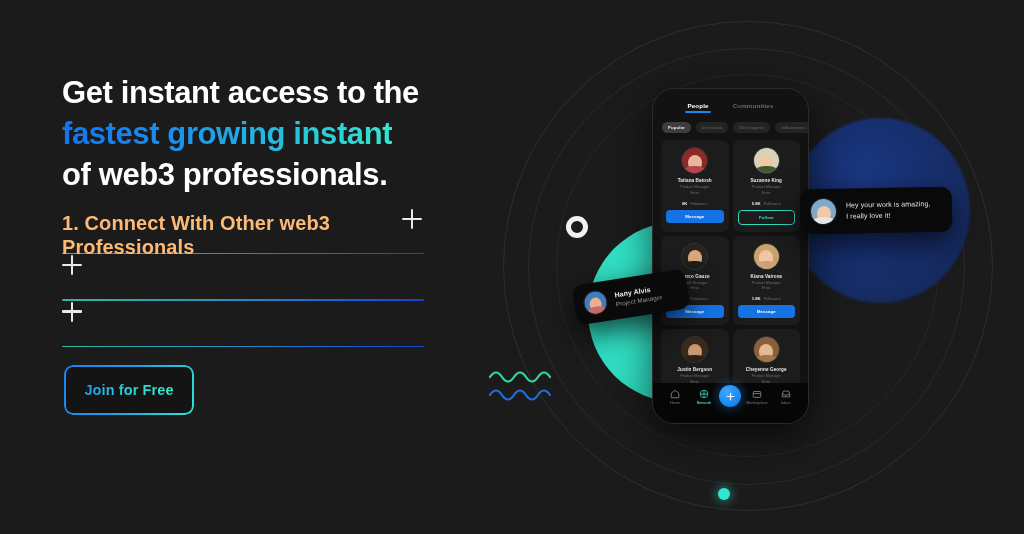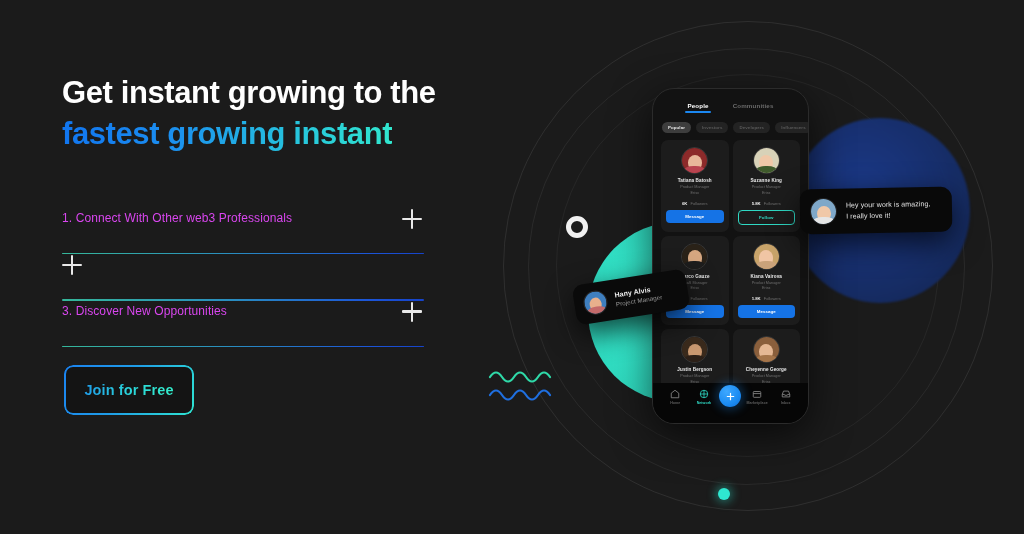--- a/index.html
+++ b/index.html
@@ -45,23 +45,23 @@
   }
   .feature-row {
     position: relative;
     height: 45px;
     display: flex;
     align-items: flex-start;
     justify-content: space-between;
     padding-top: 3px;
   }
   .feature-label {
-    font-size: 12px;
-    color: #d946ef;
-    font-weight: 400;
+    font-size: 20px;
+    color: #fdba74;
+    font-weight: 700;
     letter-spacing: 0.1px;
     line-height: 1.2;
   }
   .plus-icon {
     width: 20px; height: 20px;
     position: relative;
     flex: 0 0 20px;
     margin-right: 2px;
     margin-top: -2px;
   }
@@ -368,22 +368,23 @@
     border-radius: 45% 45% 0 0;
   }
 </style>
 </head>
 <body>
 
 <div id="stage">
 
   <div class="left-col">
     <h1 class="headline">
-      <span>Get instant growing to the</span><br>
+      <span>Get instant access to the</span><br>
       <span class="grad">fastest growing instant</span><br>
+      <span>of web3 professionals.</span>
     </h1>
   </div>
 
   <div class="feature-list">
 
     <div>
       <div class="feature-row">
         <span class="feature-label">1. Connect With Other web3 Professionals</span>
         <span class="plus-icon"></span>
       </div>
@@ -392,21 +393,20 @@
 
     <div>
       <div class="feature-row">
         <span class="plus-icon"></span>
       </div>
       <div class="feature-divider"></div>
     </div>
 
     <div>
       <div class="feature-row">
-        <span class="feature-label">3. Discover New Opportunities</span>
         <span class="plus-icon"></span>
       </div>
       <div class="feature-divider"></div>
     </div>
 
   </div>
 
   <div class="cta-wrap">
     <div class="cta-button">
       <span class="cta-label">Join for Free</span>

